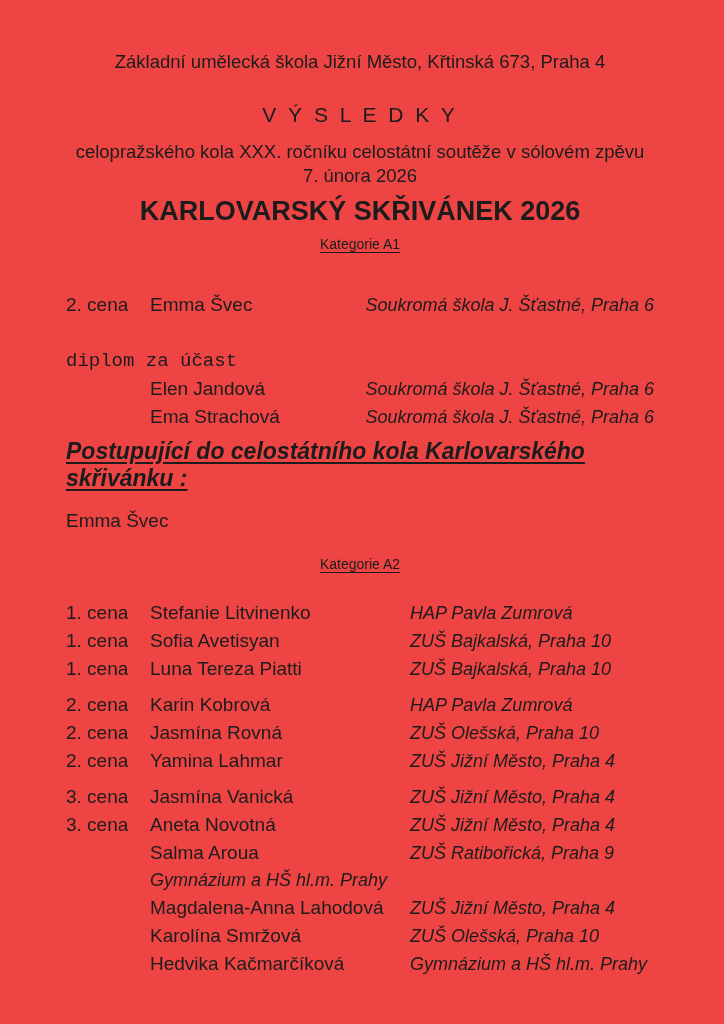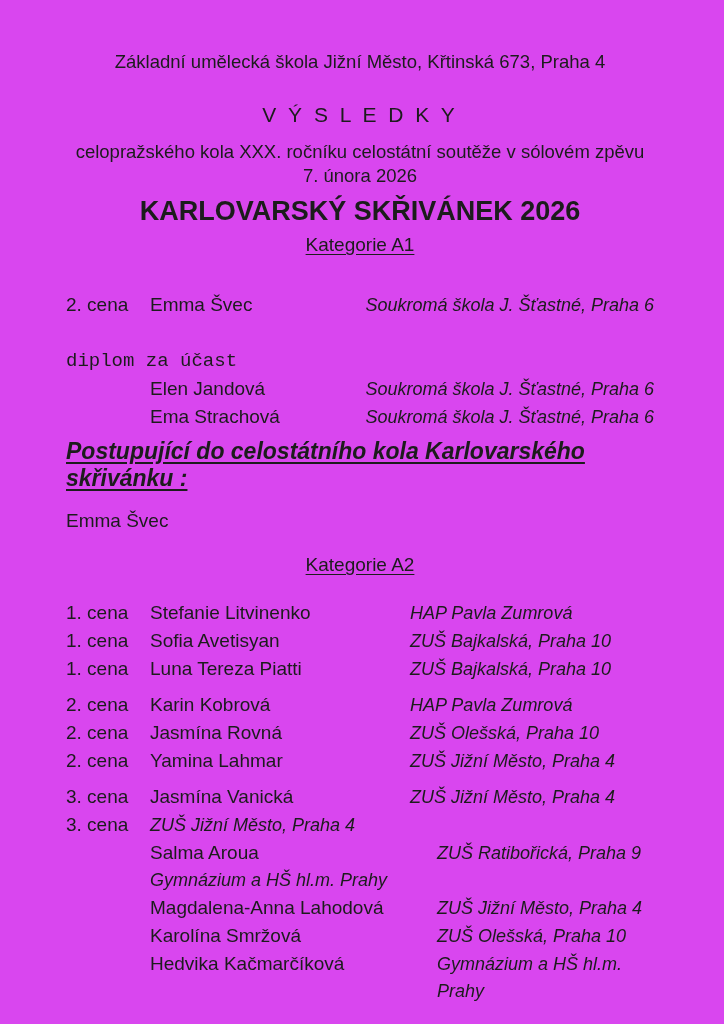--- a/index.html
+++ b/index.html
@@ -5,21 +5,21 @@
   html, body {
     margin: 0;
     padding: 0;
     background: #ffffff;
   }
   .page {
     position: relative;
     width: 724px;
     height: 1024px;
     box-sizing: border-box;
-    background: #d946ef;
+    background: #ef4444;
     color: #1c1c1c;
     font-family: "Liberation Sans", sans-serif;
     padding: 50px 70px 0 66px;
     overflow: hidden;
   }
   .centered { text-align: center; }
   p { margin: 0; }
 
   .organizer {
     font-size: 18.5px;
@@ -42,21 +42,21 @@
   }
   .main-title {
     margin: 6px 0 0 0;
     font-size: 27px;
     line-height: 34px;
     font-weight: bold;
     text-align: center;
   }
   .category-heading {
     margin-top: 4px;
-    font-size: 19px;
+    font-size: 14px;
     line-height: 25px;
   }
   .underlined {
     text-decoration: underline;
     text-underline-offset: 3px;
   }
 
   .row {
     display: flex;
     align-items: baseline;
@@ -83,21 +83,20 @@
   .a2-row .name-col {
     flex: none;
     width: 260px;
   }
   .a2-row .school {
     flex: 1;
     text-align: left;
   }
   .indent {
     padding-left: 84px;
-    gap: 27px;
   }
   .group-label {
     font-size: 19px;
     line-height: 27px;
   }
   .first-a1-row   { margin-top: 34px; }
   .diploma-label  { margin-top: 29px; font-family: Liberation Mono, monospace; }
   .advancing-heading {
     margin-top: 7px;
     font-size: 23px;
@@ -185,20 +184,21 @@
     <span class="name-col">Yamina Lahmar</span>
     <span class="school">ZUŠ Jižní Město, Praha 4</span>
   </div>
   <div class="row a2-row group-gap">
     <span class="award-col">3. cena</span>
     <span class="name-col">Jasmína Vanická</span>
     <span class="school">ZUŠ Jižní Město, Praha 4</span>
   </div>
   <div class="row a2-row">
     <span class="award-col">3. cena</span>
+    <span class="name-col">Aneta Novotná</span>
     <span class="school">ZUŠ Jižní Město, Praha 4</span>
   </div>
 
 
   <div class="row a2-row indent">
     <span class="name-col">Salma Aroua</span>
     <span class="school">ZUŠ Ratibořická, Praha 9</span>
   </div>
   <div class="row a2-row indent">
     <span class="school">Gymnázium a HŠ hl.m. Prahy</span>

